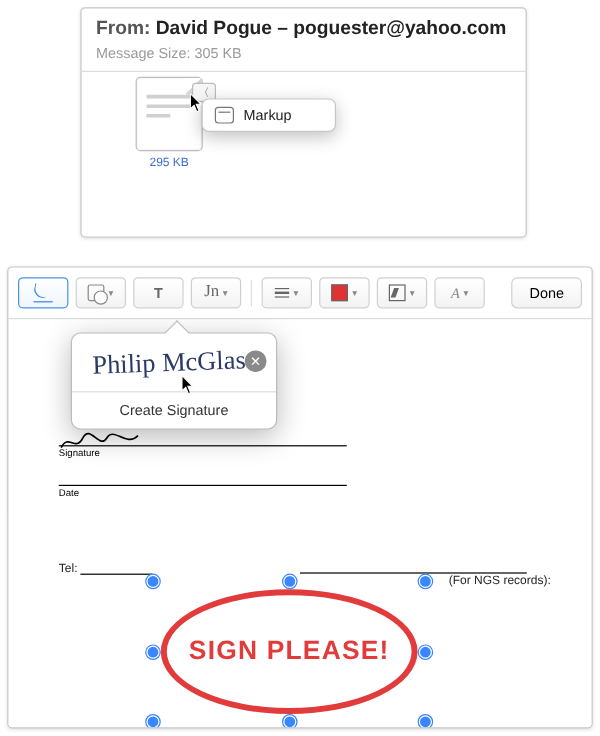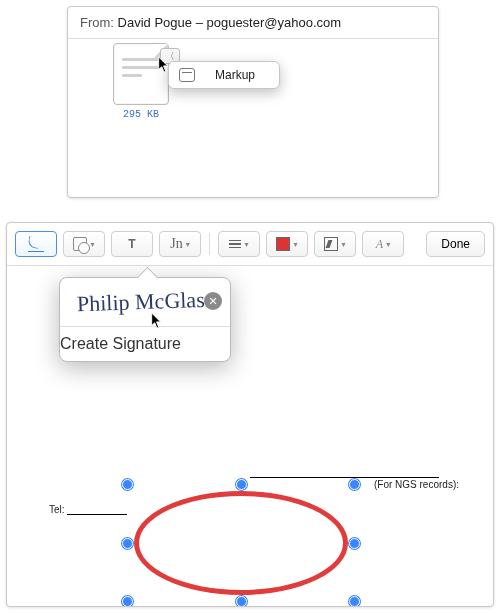--- a/index.html
+++ b/index.html
@@ -1,39 +1,39 @@
 <!DOCTYPE html>
 <html><head>
 <meta charset="utf-8">
 <style>
   html,body{margin:0;padding:0;background:#fff;font-family:-apple-system,"Helvetica Neue",Helvetica,Arial,sans-serif;font-size:13px;color:#222;}
   .stage{width:500px;height:613px;position:relative;}
 
   
   .p1{position:absolute;left:67px;top:6px;width:370px;height:190px;border:1px solid #c8c8c8;border-radius:4px;box-shadow:0 1px 3px rgba(0,0,0,.12);background:#fff;}
   .p1-head{padding:8px 12px 4px;}
-  .from-row{font-size:13px;color:#555;}
+  .from-row{font-size:16px;color:#555;font-weight:bold;}
   .from-row .val{color:#222;}
   .msg-size{font-size:12px;color:#9a9a9a;margin-top:4px;}
   .p1-div{border-top:1px solid #ddd;margin-top:4px;}
   .p1-body{padding:10px 14px;position:relative;height:120px;}
 
   .attach-wrap{position:absolute;left:18px;top:4px;width:110px;text-align:center;}
   .thumb{width:54px;height:60px;margin:0 auto 4px;border:1px solid #bcbcbc;border-radius:4px;background:
     linear-gradient(#fff,#fff) padding-box;
     position:relative;box-shadow:inset 0 0 0 1px rgba(0,0,0,.03);}
   .thumb:before{content:"";position:absolute;right:0;top:0;width:14px;height:14px;background:linear-gradient(135deg,#fff 0 49%,#d5d5d5 50% 100%);border-bottom-left-radius:2px;}
   .thumb .bar{position:absolute;left:8px;right:8px;height:3px;background:#d0d0d0;border-radius:1px;}
   .thumb .b1{top:14px}.thumb .b2{top:22px}.thumb .b3{top:30px;width:20px}
   .chev-btn{position:absolute;right:-12px;top:4px;width:18px;height:14px;background:#f6f6f6;border:1px solid #bcbcbc;border-radius:3px;display:flex;align-items:center;justify-content:center;font-size:9px;color:#555;}
   .att-name{font-size:10.5px;color:#222;line-height:1.15;white-space:pre;}
-  .att-size{font-size:10px;color:#3a6fcf;font-family:Liberation Mono, monospace;}
+  .att-size{font-size:10px;color:#3a6fcf;}
 
   .ctx-menu{position:absolute;left:100px;top:22px;width:110px;background:#fff;border:1px solid #c8c8c8;border-radius:6px;box-shadow:0 4px 14px rgba(0,0,0,.25);padding:4px 0;}
-  .ctx-item{display:flex;align-items:flex-end;gap:20px;padding:2px 10px;font-size:12px;color:#222;}
+  .ctx-item{display:flex;align-items:flex-end;gap:8px;padding:2px 10px;font-size:12px;color:#222;}
   .ctx-item .mi{width:14px;height:12px;display:inline-block;}
   .mi-markup{border:1px solid #777;border-radius:3px;position:relative;}
   .mi-markup:before{content:"";position:absolute;left:2px;right:2px;top:3px;border-top:1px solid #777;}
   .mi-more{border:1px solid #999;border-radius:50%;position:relative;}
   .mi-more:before{content:"⋯";position:absolute;left:0;right:0;top:-4px;text-align:center;font-size:9px;color:#888;}
 
   .cursor1{position:absolute;left:90px;top:18px;width:12px;height:16px;}
 
   
   .p2{position:absolute;left:6px;top:222px;right:6px;bottom:6px;border:1px solid #c8c8c8;border-radius:4px;box-shadow:0 1px 3px rgba(0,0,0,.12);background:#fff;}
@@ -60,31 +60,31 @@
 
   .doc{position:absolute;left:0;right:0;top:42px;bottom:0;overflow:hidden;}
   .docpage{position:absolute;left:24px;right:24px;top:14px;bottom:0;}
   
   
   .sig-pop{position:absolute;left:28px;top:-2px;width:170px;background:#fff;border:1px solid #bbb;border-radius:8px;box-shadow:0 6px 24px rgba(0,0,0,.28);z-index:5;}
   .sig-pop:before{content:"";position:absolute;top:-8px;left:80px;width:14px;height:14px;background:#fff;border-left:1px solid #bbb;border-top:1px solid #bbb;transform:rotate(45deg);}
   .sig-prev{height:48px;border-bottom:1px solid #ddd;display:flex;align-items:center;justify-content:center;position:relative;}
   .sig-name{font-family:"Snell Roundhand","Brush Script MT",cursive;font-size:22px;color:#2a3a67;transform:rotate(-2deg);}
   .sig-del{position:absolute;right:8px;top:14px;width:18px;height:18px;border-radius:50%;background:#8a8a8a;color:#fff;font-size:11px;display:flex;align-items:center;justify-content:center;}
-  .sig-create{padding:8px 0;font-size:16px;color:#333;}
+  .sig-create{padding:8px 0;text-align:center;font-size:12px;color:#333;}
 
   .cursor2{position:absolute;left:120px;top:34px;width:12px;height:16px;z-index:6;}
 
   
   .sig-area{position:absolute;left:18px;top:70px;right:180px;}
   .fld-line{border-top:1px solid #000;margin-top:22px;position:relative;}
   .fld-lbl{font-size:8px;color:#000;margin-top:1px;}
   .scribble{position:absolute;left:0;top:-12px;width:70px;height:18px;}
 
-  .tel-row{position:absolute;left:18px;top:190px;font-size:10px;margin-top:35px;}
+  .tel-row{position:absolute;left:18px;top:190px;font-size:10px;}
   .tel-line{display:inline-block;width:60px;border-bottom:0.8px solid #000;vertical-align:baseline;transform:translateY(2px);}
   
   .for-rec{position:absolute;right:10px;top:200px;text-align:left;font-size:10px;}
   .for-rec .line{display:inline-block;width:70px;border-bottom:0.8px solid #000;vertical-align:baseline;transform:translateY(2px);}
   .halfrule{position:absolute;left:50%;right:30px;top:198px;border-top:0.8px solid #000;}
 
   
   .anno{position:absolute;left:95px;top:204px;width:230px;height:120px;}
   .anno .oval{position:absolute;inset:8px;border:5px solid #e23b3b;border-radius:50%;}
   .anno .txt{position:absolute;left:0;right:0;top:46px;text-align:center;font-weight:700;font-size:22px;color:#e23b3b;letter-spacing:1px;}
@@ -98,20 +98,24 @@
 </style>
 </head>
 <body>
 <div class="stage">
 
 <div class="p1">
   <div class="p1-head">
     <div class="from-row">
       <span>From:</span>
       <span class="val">David Pogue – poguester@yahoo.com</span>
+    </div>
+    <div class="msg-size">
+      <span>Message Size:</span>
+      <span>305 KB</span>
     </div>
   </div>
   <div class="p1-div"></div>
   <div class="p1-body">
     <div class="attach-wrap">
       <div class="thumb">
         <span class="bar b1"></span>
             <span class="bar b2"></span>
             <span class="bar b3"></span>
         <span class="chev-btn">〈</span>
@@ -180,33 +184,47 @@
         <div class="sig-prev">
           <span class="sig-name">Philip McGlass</span>
           <span class="sig-del">✕</span>
         </div>
         <div class="sig-create">Create Signature</div>
       </div>
       <svg class="cursor-svg cursor2" viewBox="0 0 12 18" width="14" height="18">
             <path d="M0 0 L0 14 L3.5 11 L6 17 L8 16 L5.5 10 L10 10 Z" fill="#000" stroke="#fff" stroke-width="1"></path>
           </svg>
 
+      <div class="sig-area">
+        <div style="position:relative;">
+          <svg class="scribble" viewBox="0 0 70 18">
+                <path d="M2 14 C 8 2, 14 18, 20 6 S 34 16, 40 6 S 56 14, 66 4" stroke="#000" fill="none" stroke-width="1.4"></path>
+              </svg>
+          <div class="fld-line"></div>
+          <div class="fld-lbl">Signature</div>
+        </div>
+        <div style="position:relative;">
+          <div class="fld-line"></div>
+          <div class="fld-lbl">Date</div>
+        </div>
+      </div>
 
       <div class="tel-row">
         <span>Tel:</span>
         <span class="tel-line"></span>
       </div>
 
       <div class="halfrule"></div>
       <div class="for-rec">
         <div>(For NGS records):</div>
       </div>
 
       <div class="anno">
         <div class="oval"></div>
+        <div class="txt">SIGN PLEASE!</div>
         <span class="handle h-tl"></span>
         <span class="handle h-t"></span>
         <span class="handle h-tr"></span>
         <span class="handle h-l"></span>
         <span class="handle h-r"></span>
         <span class="handle h-bl"></span>
         <span class="handle h-b"></span>
         <span class="handle h-br"></span>
       </div>
 

